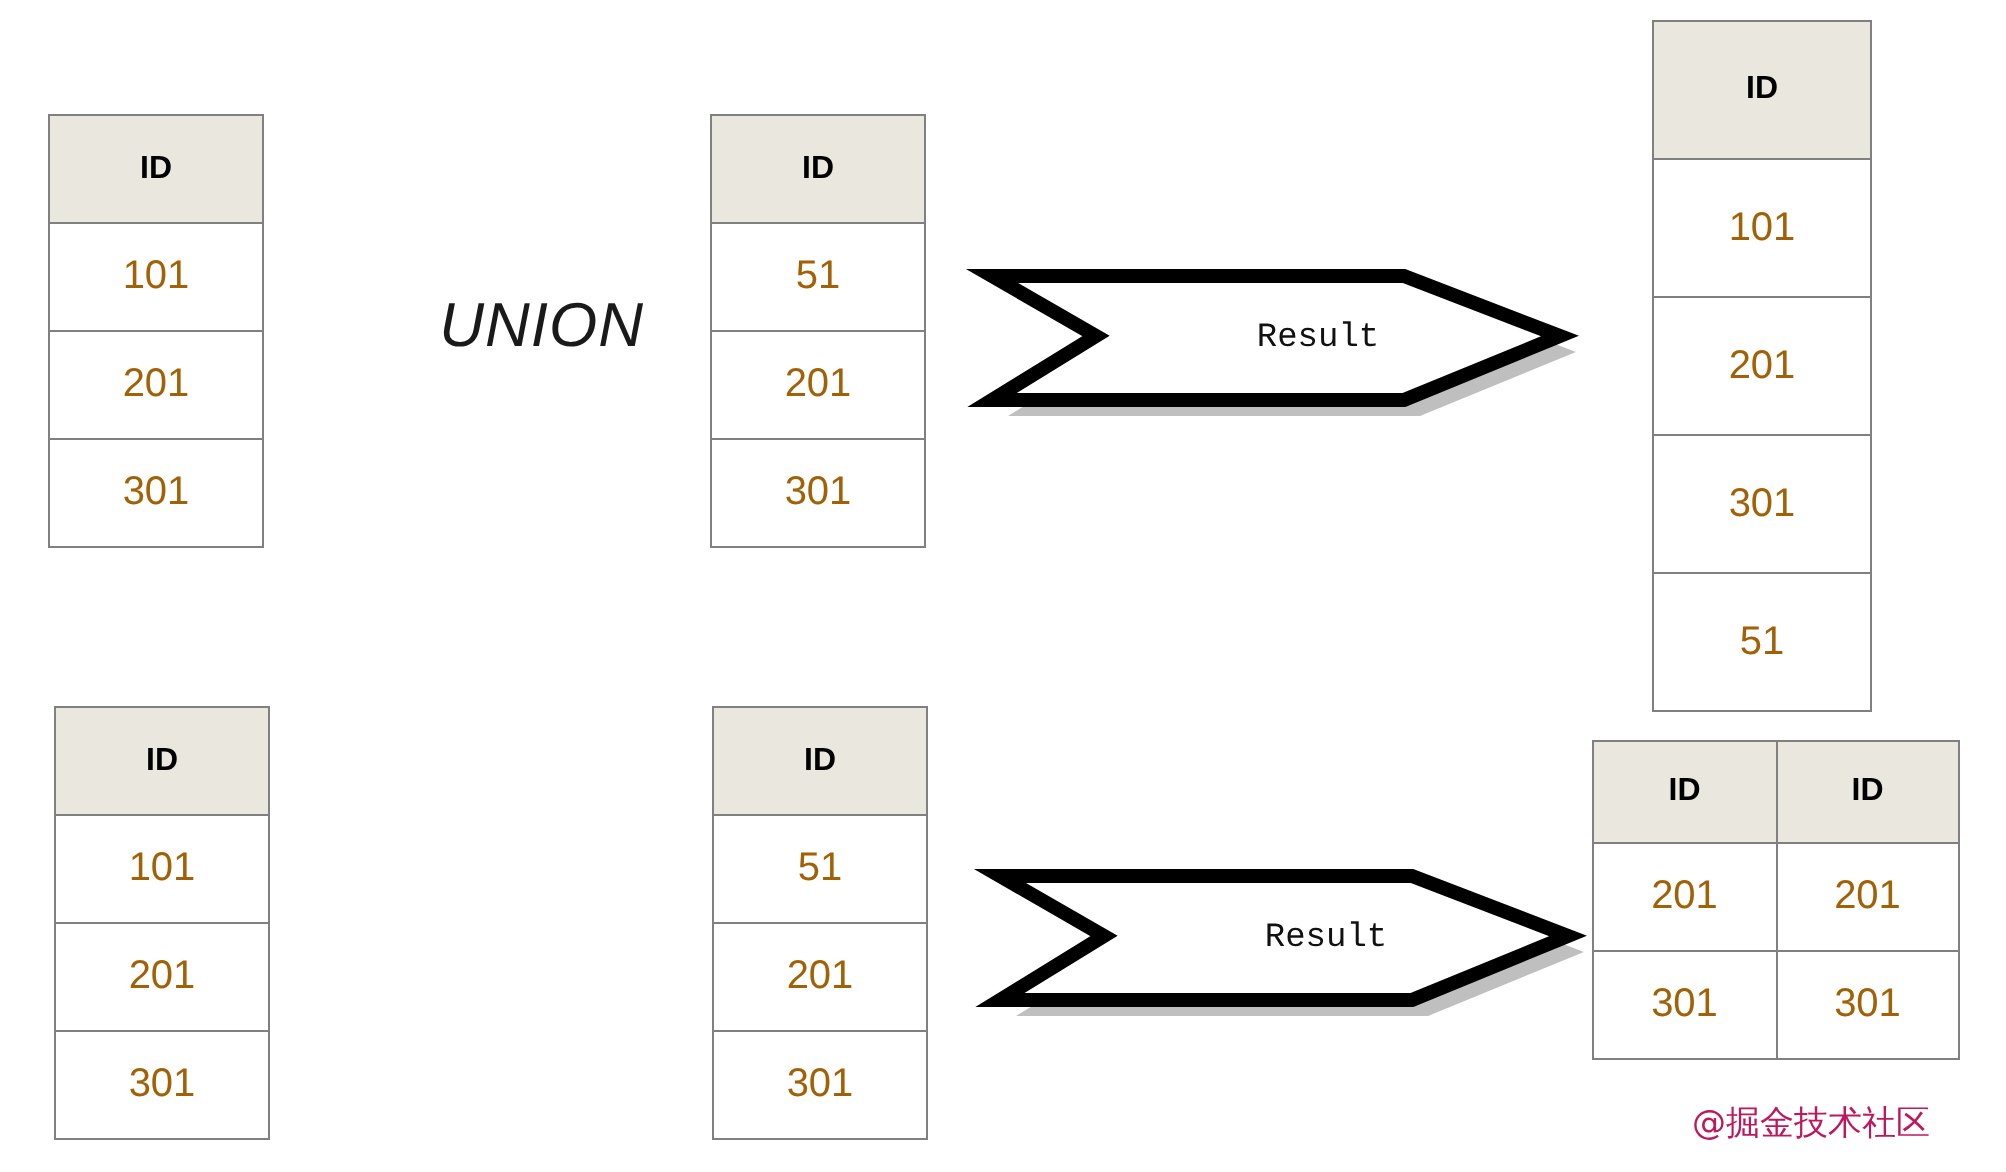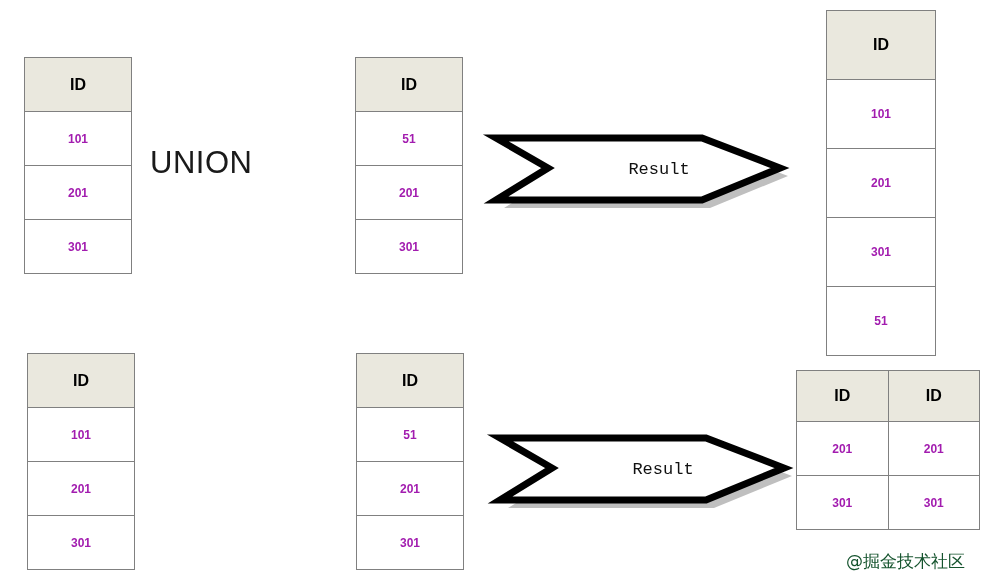--- a/index.html
+++ b/index.html
@@ -26,23 +26,23 @@
   .tbl {
     position: absolute;
     border-collapse: collapse;
     table-layout: fixed;
     background: #ffffff;
   }
   .tbl td {
     border: 1px solid #808080;
     text-align: center;
     vertical-align: middle;
-    color: #a21caf;
-    font-size: 12px;
-    font-weight: 700;
+    color: #a16207;
+    font-size: 20px;
+    font-weight: 400;
     padding: 0;
   }
   .tbl td.hdr {
     background: #EAE8DE;
     font-weight: bold;
     font-size: 16px;
     color: #000000;
   }
 
   
@@ -56,27 +56,28 @@
   .t-a td, .t-b td, .t-c td, .t-d td { height: 53px; }
   .t-a td.hdr, .t-b td.hdr, .t-c td.hdr, .t-d td.hdr { height: 53px; }
   .t-r td { height: 68px; }
   .t-r2 td { height: 53px; }
   .t-r2 td.hdr { height: 50px; }
   .t-r2 td.cell2 { text-align: center; }
 
   
   .op-label {
     position: absolute;
-    text-align: left;
+    text-align: right;
     color: #1a1a1a;
     font-size: 31px;
     font-weight: 400;
     letter-spacing: 0.5px;
     line-height: 1.65;
     white-space: pre-line;
+    font-style: italic;
   }
   .op-union { left: 150px; top: 137px; width: 172px; }
   .op-join  { left: 152px; top: 441px; width: 172px; }
 
   
   .arrow-wrap {
     position: absolute;
     width: 300px;
     height: 95px;
   }
@@ -105,21 +106,21 @@
     pointer-events: none;
     font-family: Liberation Mono, monospace;
   }
 
   
   .watermark {
     position: absolute;
     left: 846px;
     top: 550px;
     font-size: 17px;
-    color: #14532d;
+    color: #be185d;
     font-family: "DejaVu Sans", sans-serif;
     white-space: nowrap;
   }
 </style>
 </head>
 <body>
 
 <div class="canvas">
 
   <table class="tbl t-a">

